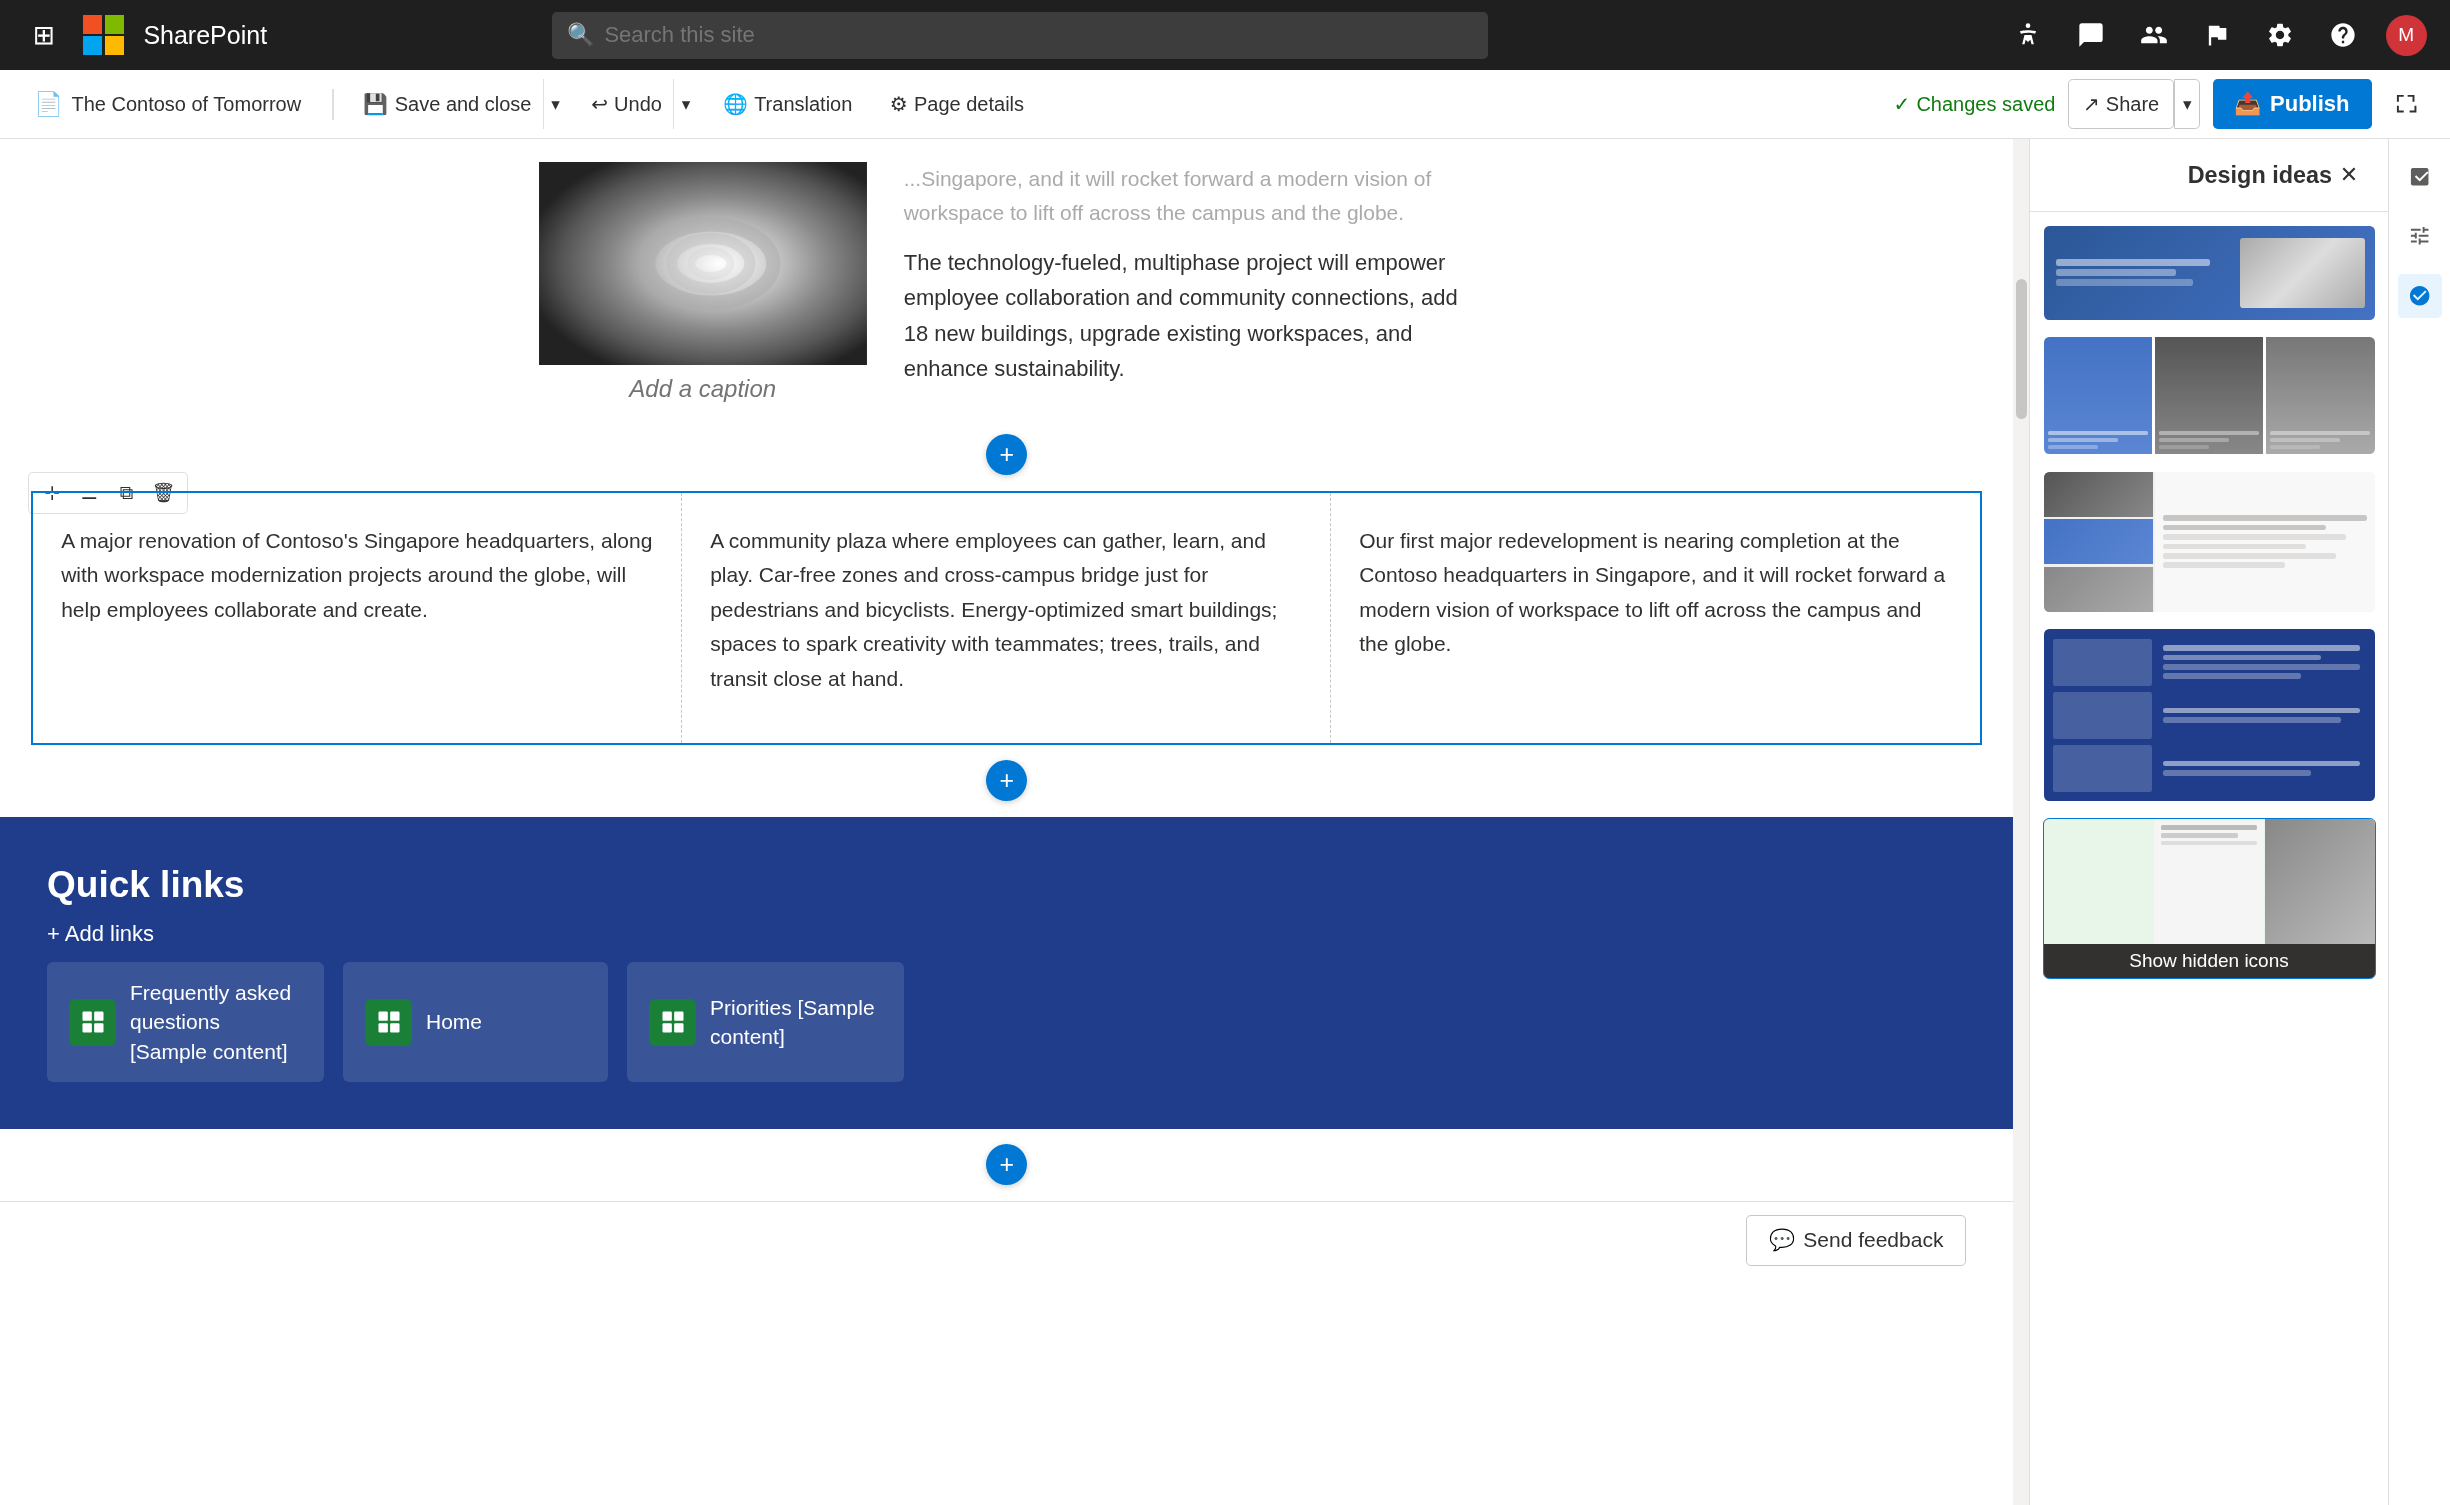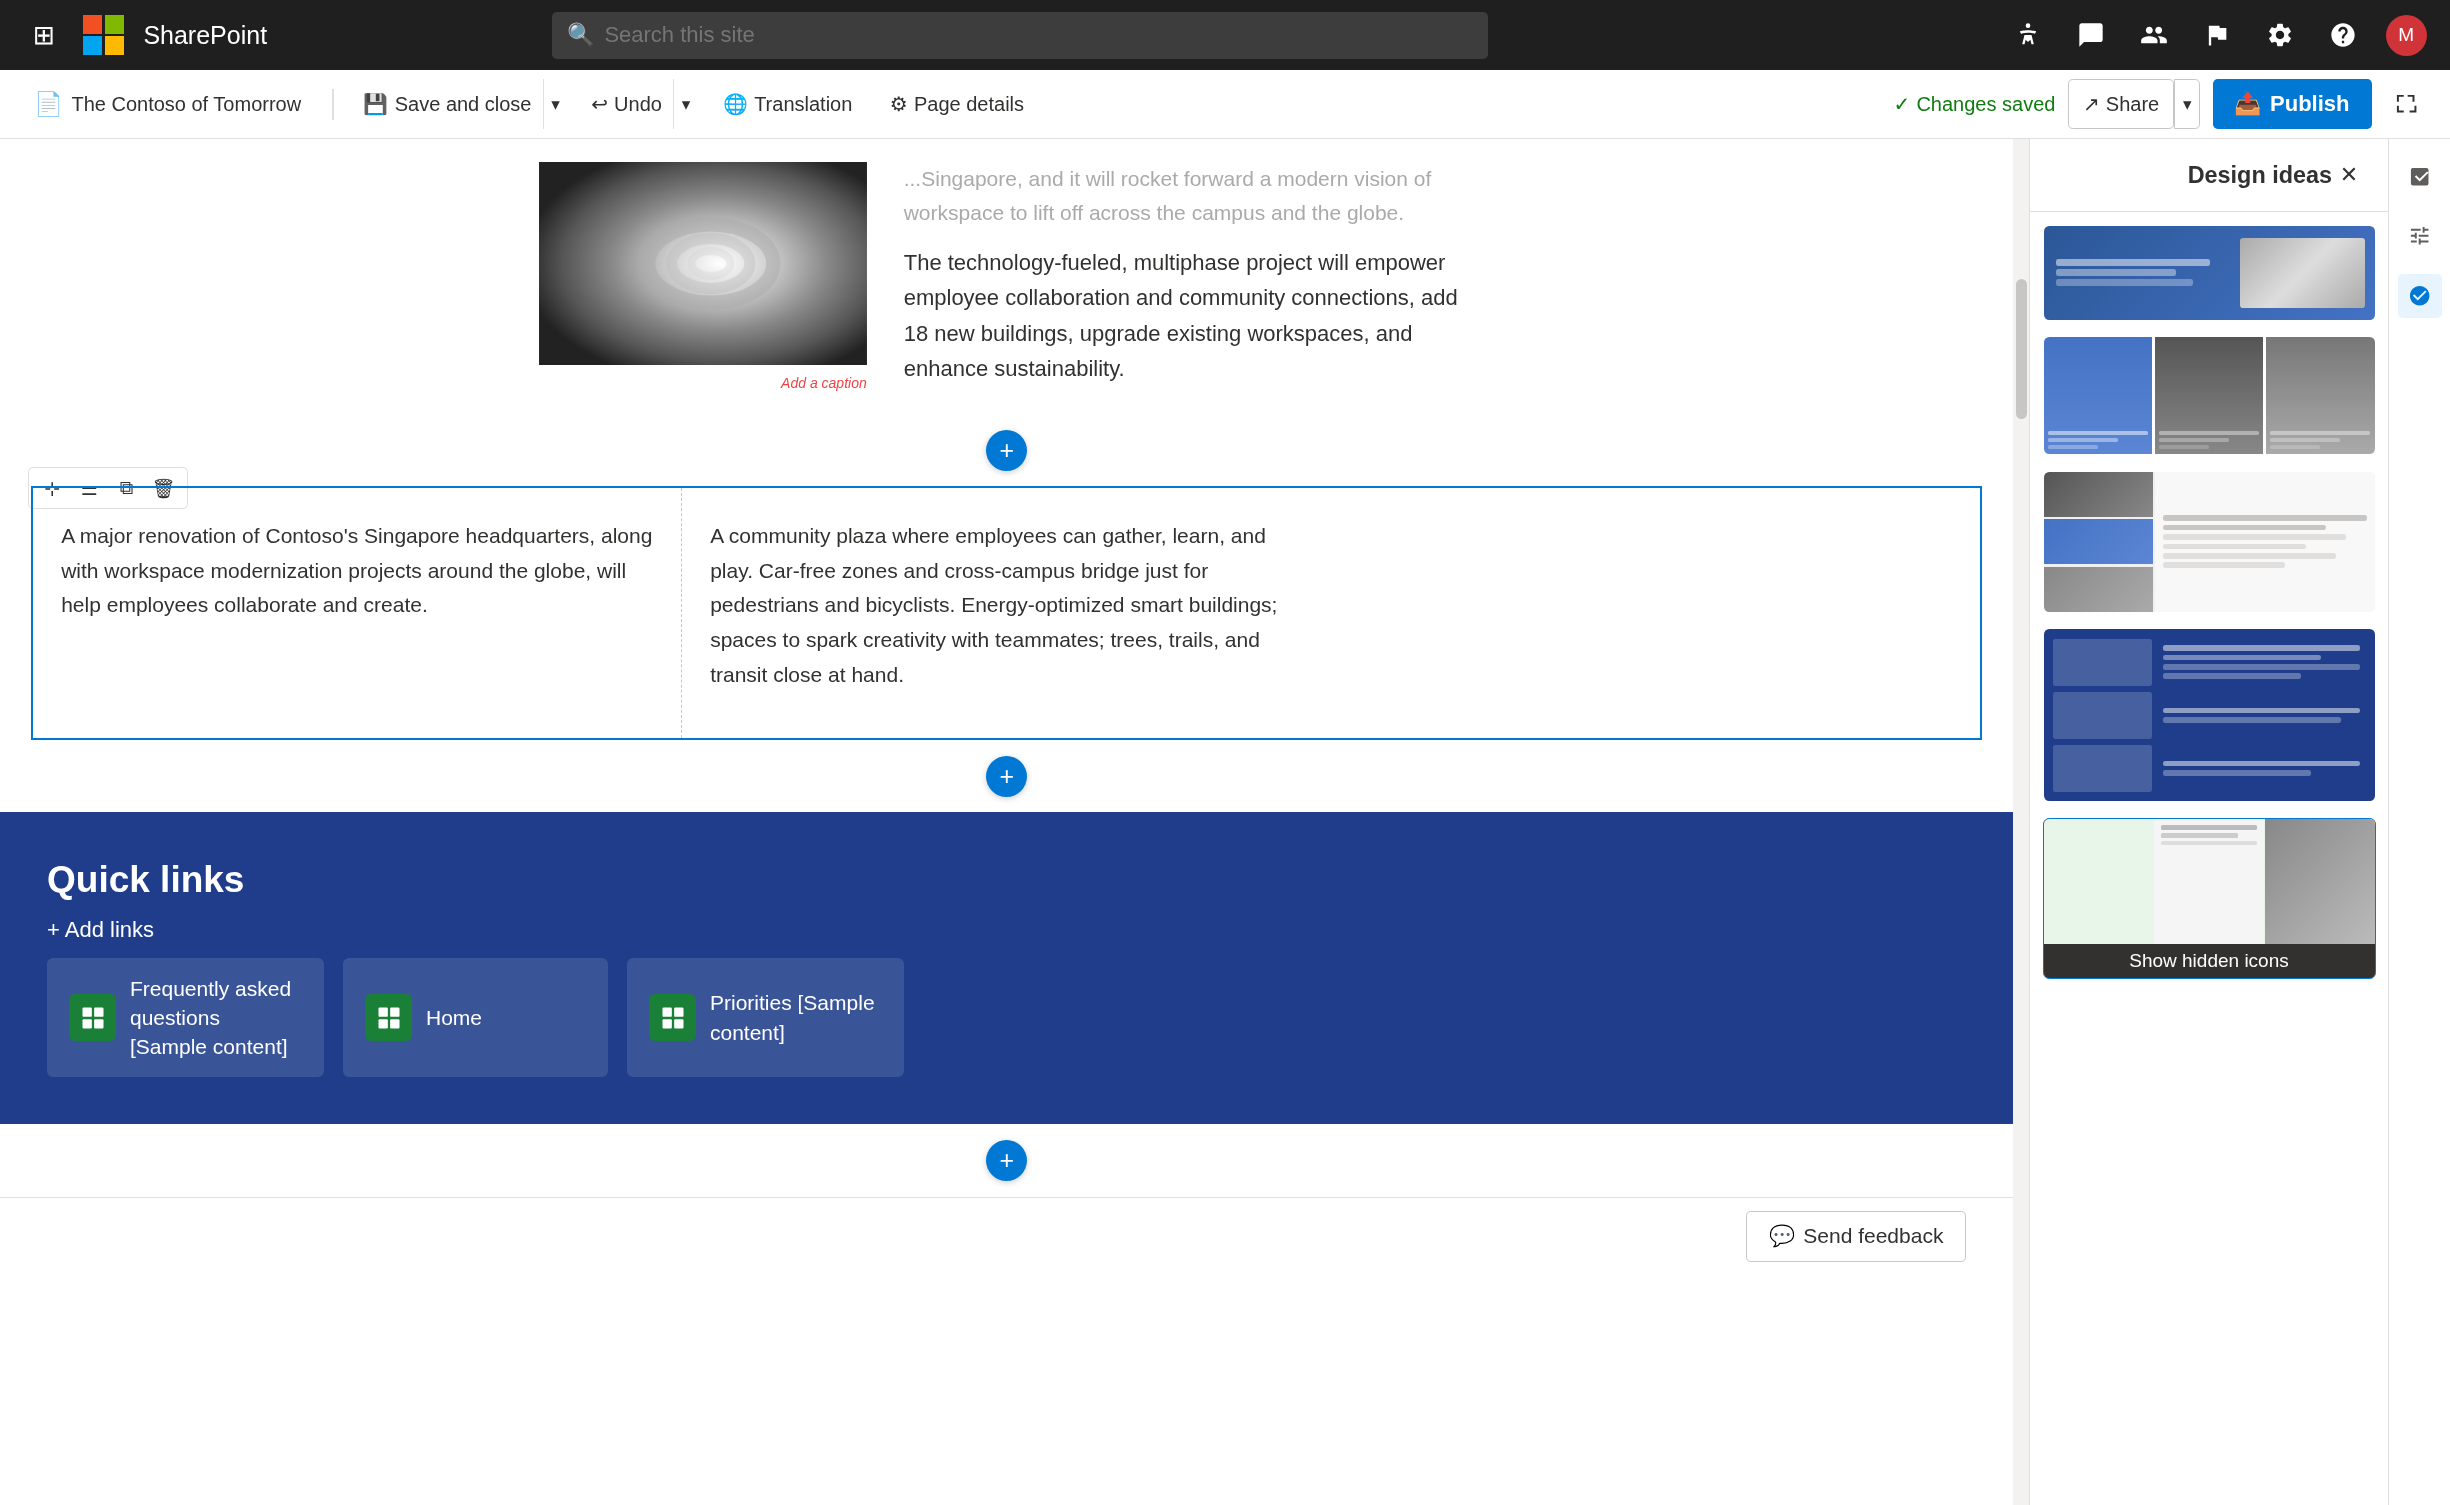--- a/index.html
+++ b/index.html
@@ -235,23 +235,23 @@
       width: 328px;
       height: 203px;
       background: linear-gradient(135deg, #888 0%, #ccc 40%, #f0f0f0 100%);
       overflow: hidden;
       position: relative;
       display: flex;
       align-items: center;
       justify-content: center;
     }
     .caption-text {
-      text-align: right;
-      color: #ef4444;
-      font-size: 14px;
+      text-align: center;
+      color: #737373;
+      font-size: 24px;
       margin-top: 9.4px;
       font-style: italic;
     }
     .content-text-block {
       flex: 1;
     }
     .content-text-block p {
       font-size: 22px;
       line-height: 1.6;
       color: #323130;
@@ -659,20 +659,23 @@
         <button class="three-col-tool-btn">🗑</button>
       </div>
       <div class="three-col-section">
         <div class="three-col-inner">
           <div class="col-cell">
             <p>A major renovation of Contoso's Singapore headquarters, along with workspace modernization projects around the globe, will help employees collaborate and create.</p>
           </div>
           <div class="col-cell">
             <p>A community plaza where employees can gather, learn, and play. Car-free zones and cross-campus bridge just for pedestrians and bicyclists. Energy-optimized smart buildings; spaces to spark creativity with teammates; trees, trails, and transit close at hand.</p>
           </div>
+          <div class="col-cell">
+            <p>Our first major redevelopment is nearing completion at the Contoso headquarters in Singapore, and it will rocket forward a modern vision of workspace to lift off across the campus and the globe.</p>
+          </div>
         </div>
       </div>
     </div>
 
     <div class="add-section-btn">
       <button class="add-circle-btn">+</button>
     </div>
 
     <div class="quick-links-section">
       <h2 class="quick-links-title">Quick links</h2>

